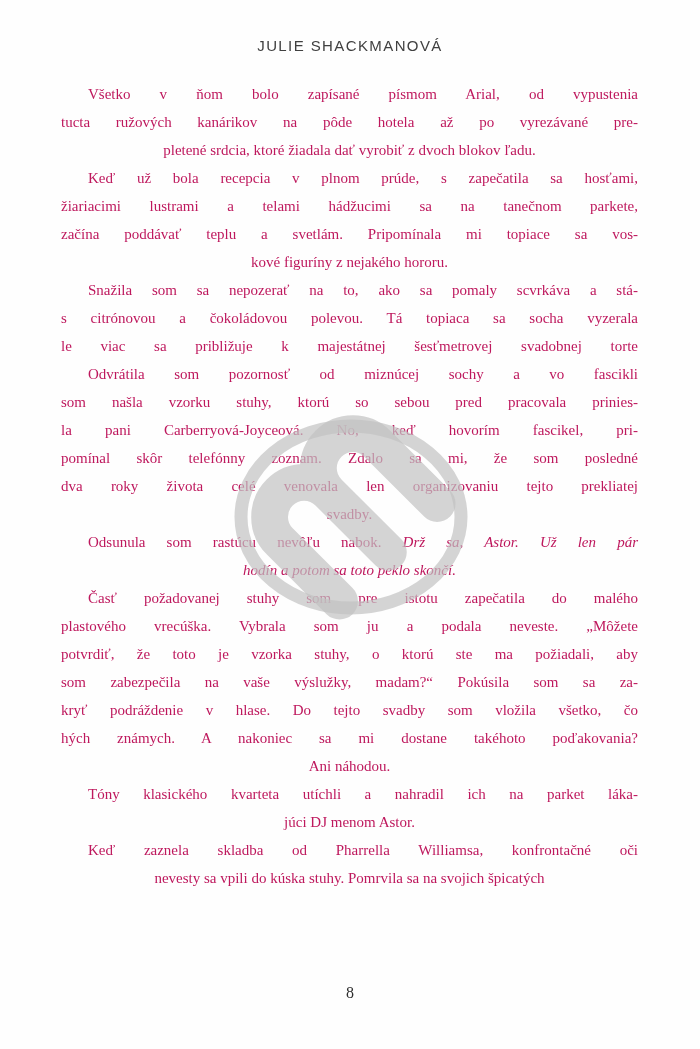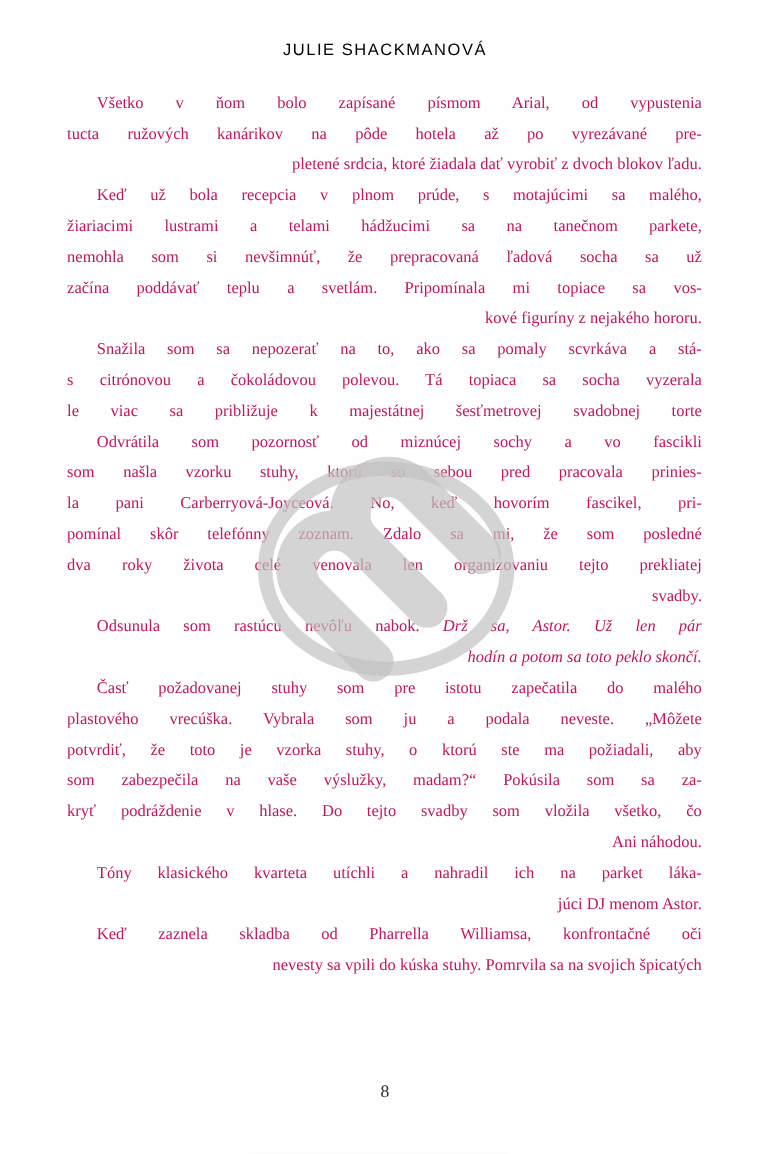--- a/index.html
+++ b/index.html
@@ -12,37 +12,37 @@
     font-family: "Liberation Serif", serif;
   }
   .running-head {
     position: absolute;
     top: 37px; left: 0; right: 0;
     text-align: center;
     font-family: "Liberation Sans", sans-serif;
     font-size: 15px;
     font-weight: 400;
     letter-spacing: 1.4px;
-    color: #000000;
+    color: #404040;
   }
   .page-body {
     position: absolute;
     top: 80px; left: 61px;
     width: 577px;
     font-size: 15px;
     color: #be185d;
   }
   .line {
     height: 28px;
     line-height: 28px;
     white-space: normal;
     overflow: visible;
   }
   .line.jl { text-align: justify; text-align-last: justify; }
-  .line.ll { text-align: right; }
+  .line.ll { text-align: center; }
   .line.first { text-indent: 27px; }
   .line em { font-style: italic; }
   .page-number {
     position: absolute;
     top: 984px; left: 0; right: 0;
     text-align: center;
     font-family: "Liberation Serif", serif;
     font-size: 16px;
     color: #2e2e2e;
   }
@@ -61,23 +61,22 @@
 
   <div class="running-head">JULIE SHACKMANOVÁ</div>
 
   <div class="page-body">
       <div>
         <div class="line jl first"><span>Všetko v ňom bolo zapísané písmom Arial, od vypustenia</span></div>
         <div class="line jl"><span>tucta ružových kanárikov na pôde hotela až po vyrezávané pre-</span></div>
         <div class="line ll"><span>pletené srdcia, ktoré žiadala dať vyrobiť z dvoch blokov ľadu.</span></div>
       </div>
       <div>
-        <div class="line jl first"><span>Keď už bola recepcia v plnom prúde, s motajúcimi sa malého,</span></div>
+        <div class="line jl first"><span>Keď už bola recepcia v plnom prúde, s zapečatila sa hosťami,</span></div>
         <div class="line jl"><span>žiariacimi lustrami a telami hádžucimi sa na tanečnom parkete,</span></div>
-        <div class="line jl"><span>nemohla som si nevšimnúť, že prepracovaná ľadová socha sa už</span></div>
         <div class="line jl"><span>začína poddávať teplu a svetlám. Pripomínala mi topiace sa vos-</span></div>
         <div class="line ll"><span>kové figuríny z nejakého hororu.</span></div>
       </div>
       <div>
         <div class="line jl first"><span>Snažila som sa nepozerať na to, ako sa pomaly scvrkáva a stá-</span></div>
         <div class="line jl"><span>s citrónovou a čokoládovou polevou. Tá topiaca sa socha vyzerala</span></div>
         <div class="line jl"><span>le viac sa približuje k majestátnej šesťmetrovej svadobnej torte</span></div>
       </div>
       <div>
         <div class="line jl first"><span>Odvrátila som pozornosť od miznúcej sochy a vo fascikli</span></div>
@@ -90,20 +89,21 @@
       <div>
         <div class="line jl first"><span>Odsunula som rastúcu nevôľu nabok. </span><em>Drž sa, Astor. Už len pár</em></div>
         <div class="line ll"><em>hodín a potom sa toto peklo skončí.</em></div>
       </div>
       <div>
         <div class="line jl first"><span>Časť požadovanej stuhy som pre istotu zapečatila do malého</span></div>
         <div class="line jl"><span>plastového vrecúška. Vybrala som ju a podala neveste. „Môžete</span></div>
         <div class="line jl"><span>potvrdiť, že toto je vzorka stuhy, o ktorú ste ma požiadali, aby</span></div>
         <div class="line jl"><span>som zabezpečila na vaše výslužky, madam?“ Pokúsila som sa za-</span></div>
         <div class="line jl"><span>kryť podráždenie v hlase. Do tejto svadby som vložila všetko, čo</span></div>
+        <div class="line jl"><span>hých známych. A nakoniec sa mi dostane takéhoto poďakovania?</span></div>
         <div class="line ll"><span>Ani náhodou.</span></div>
       </div>
       <div>
         <div class="line jl first"><span>Tóny klasického kvarteta utíchli a nahradil ich na parket láka-</span></div>
         <div class="line ll"><span>júci DJ menom Astor.</span></div>
       </div>
       <div>
         <div class="line jl first"><span>Keď zaznela skladba od Pharrella Williamsa, konfrontačné oči</span></div>
         <div class="line ll"><span>nevesty sa vpili do kúska stuhy. Pomrvila sa na svojich špicatých</span></div>
       </div>

